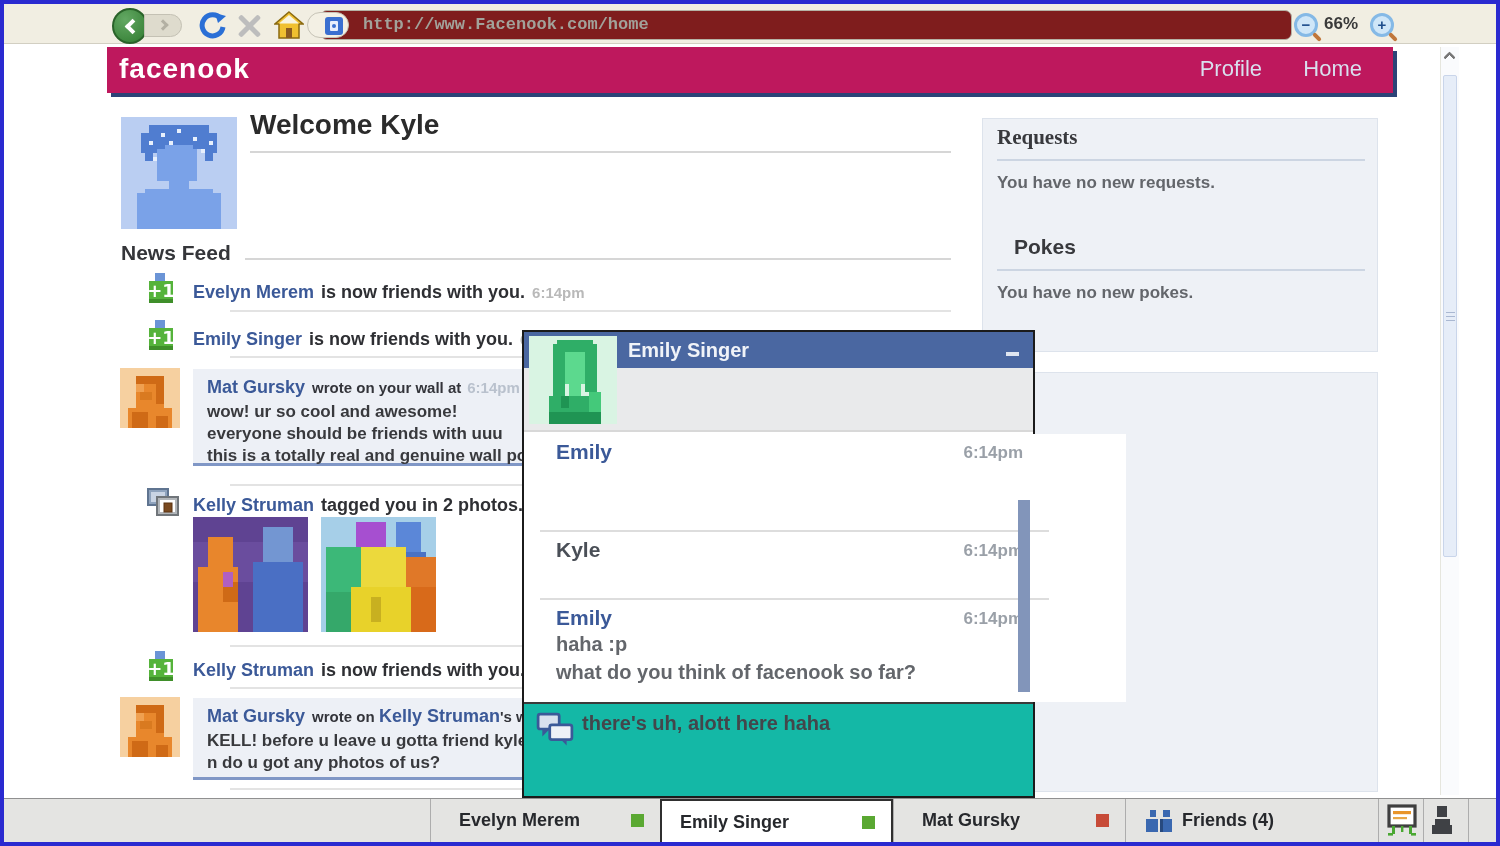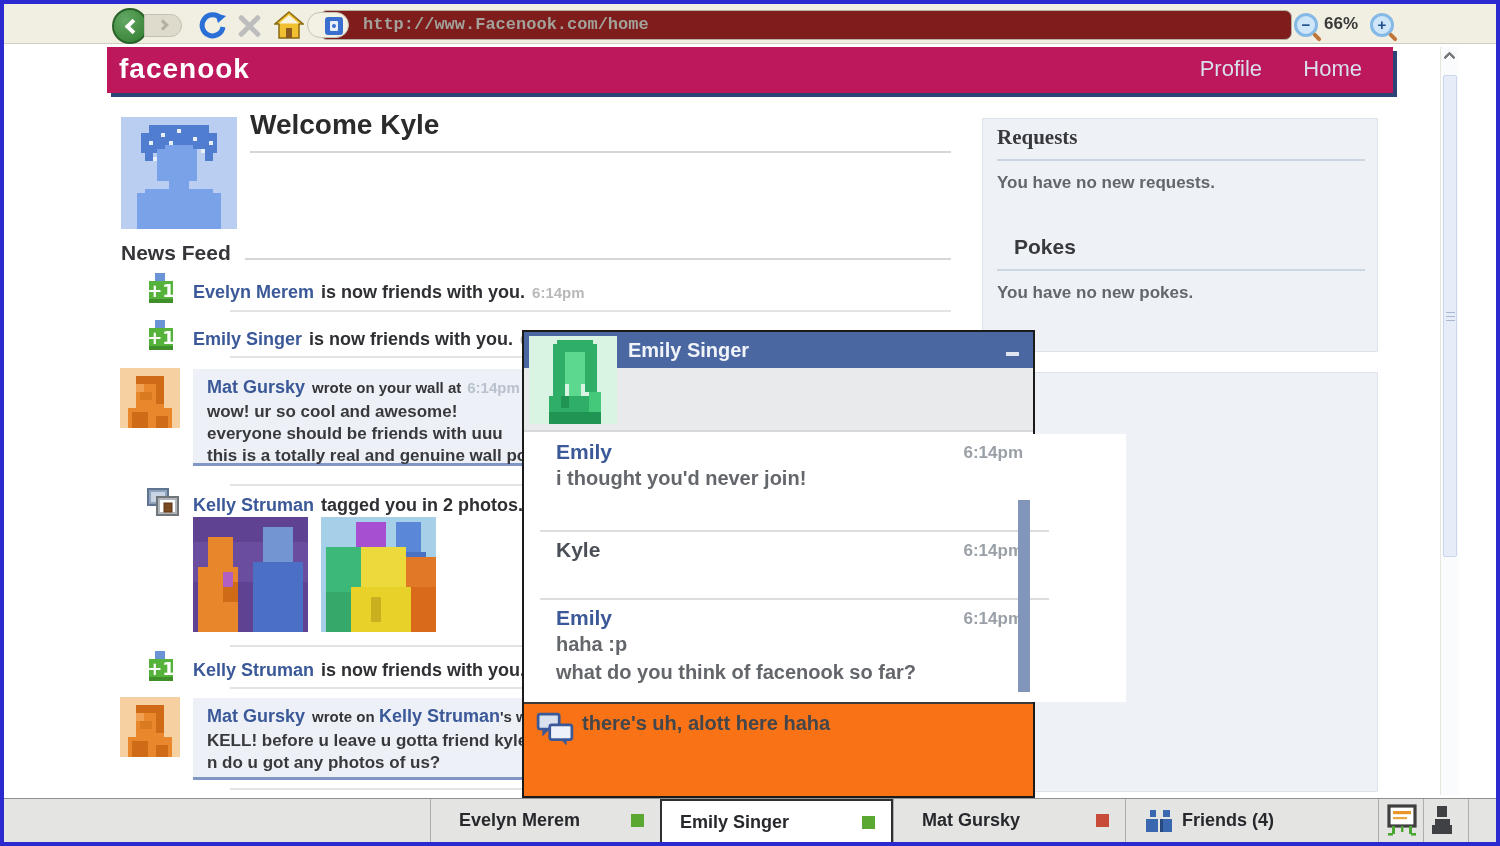--- a/index.html
+++ b/index.html
@@ -110,21 +110,21 @@
   #chat-avatar { position:absolute; left:5px; top:4px; width:88px; height:88px; z-index:2; }
   #chat-messages { position:absolute; left:0; top:102px; width:586px; height:268px; background:#fff;margin-left:16px; }
   .msg { position:absolute; left:0; width:509px; padding:6px 26px 0 16px; }
   .msg .sender { font-size:21px; font-weight:bold; color:#3b5998; }
   .msg.self .sender { color:#4a4f57; }
   .msg .mtime { position:absolute; right:26px; top:9px; font-size:17px; font-weight:600; color:#9aa0a8; }
   .msg .mline { font-size:20px; font-weight:600; color:#63666b; line-height:28px; white-space:nowrap; }
   .msg-div { position:absolute; left:0; width:509px; height:2px; background:#dddddd; }
   #chat-scroll-thumb { position:absolute; right:3px; top:168px; width:12px; height:192px; background:#8295ba; }
   #chat-input-div { position:absolute; left:0; top:370px; width:509px; height:2px; background:#3a3a3a; }
-  #chat-input { position:absolute; left:0; top:372px; width:509px; height:92px; background:#f97316; }
+  #chat-input { position:absolute; left:0; top:372px; width:509px; height:92px; background:#14b8a6; }
   #chat-bubbles-icon { position:absolute; left:12px; top:8px; width:38px; height:34px; }
   #chat-input-text { position:absolute; left:58px; top:8px; font-size:20px; font-weight:600; color:#43464b;
     white-space:nowrap; }
 
   
   #taskbar { position:absolute; left:4px; top:798px; width:1492px; height:44px; background:#e4e4e2;
     border-top:1px solid #909090; z-index:40; }
   .task-tab { position:absolute; top:0; height:43px; border-left:1px solid #adadad; }
   .task-tab .tlabel { position:absolute; left:28px; line-height:42px; font-size:18px; font-weight:600; color:#26282c; }
   .task-tab .dot { position:absolute; right:16px; top:15px; width:13px; height:13px; }
@@ -377,21 +377,20 @@
       <rect x="5" y="15" width="13" height="7" fill="#2fae67"></rect>
       <rect x="15" y="14" width="3" height="8" fill="#44c97a"></rect>
       <rect x="5" y="19" width="13" height="3" fill="#1f9453"></rect>
       <rect x="8" y="15" width="2" height="3" fill="#1f9453"></rect>
     </svg>
   </span>
   <div id="chat-messages">
     <div class="msg" style="top:0; height:96px;">
       <span class="sender">Emily</span>
       <span class="mtime">6:14pm</span>
-      <div class="mline">i thought you'd never join!</div>
     </div>
     <div class="msg-div" style="top:96px;"></div>
     <div class="msg self" style="top:98px; height:66px;">
       <span class="sender">Kyle</span>
       <span class="mtime">6:14pm</span>
     </div>
     <div class="msg-div" style="top:164px;"></div>
     <div class="msg" style="top:166px; height:102px;">
       <span class="sender">Emily</span>
       <span class="mtime">6:14pm</span>

